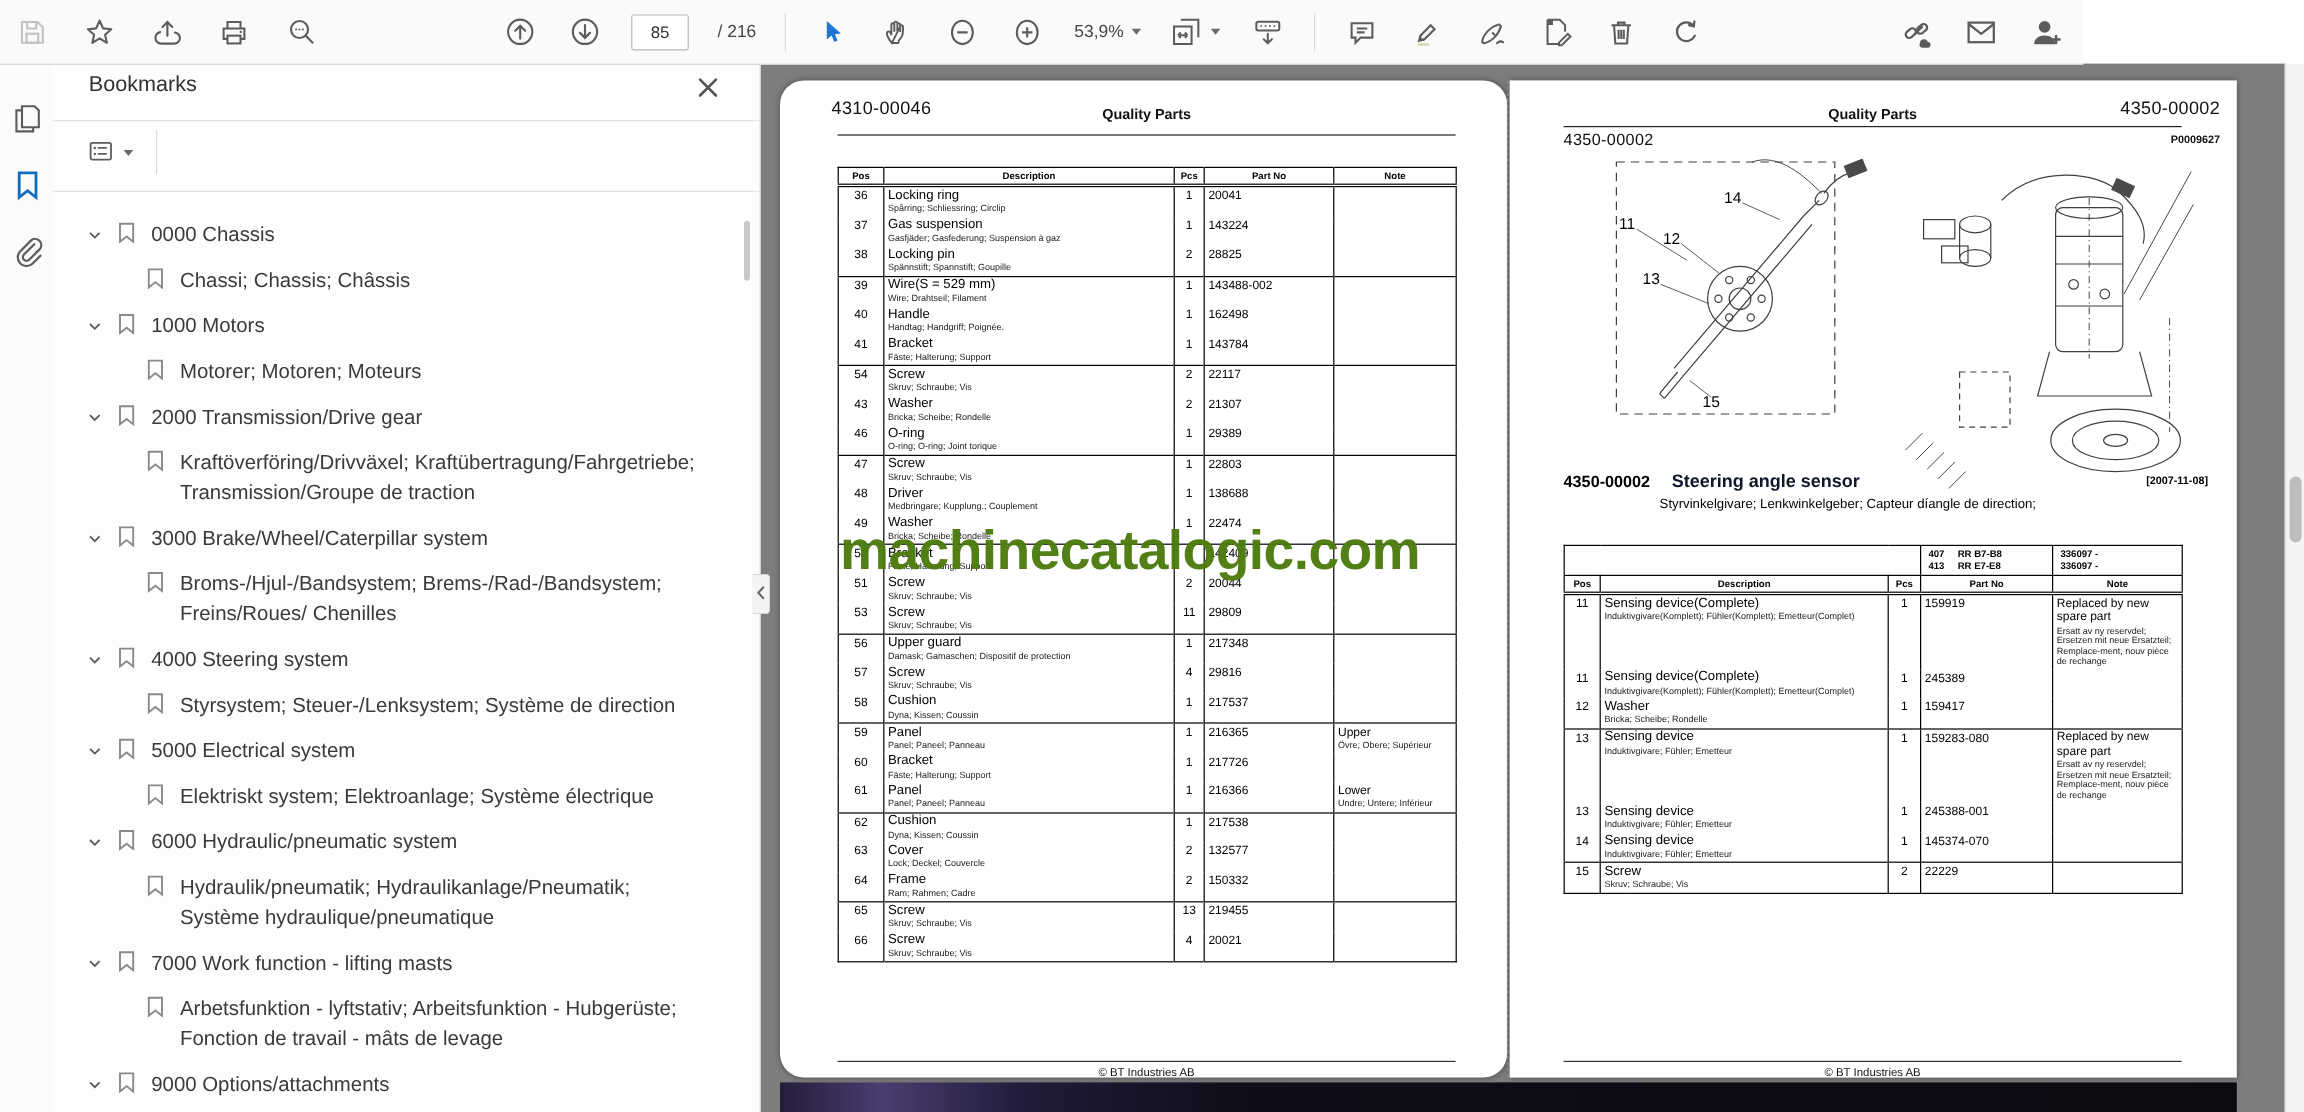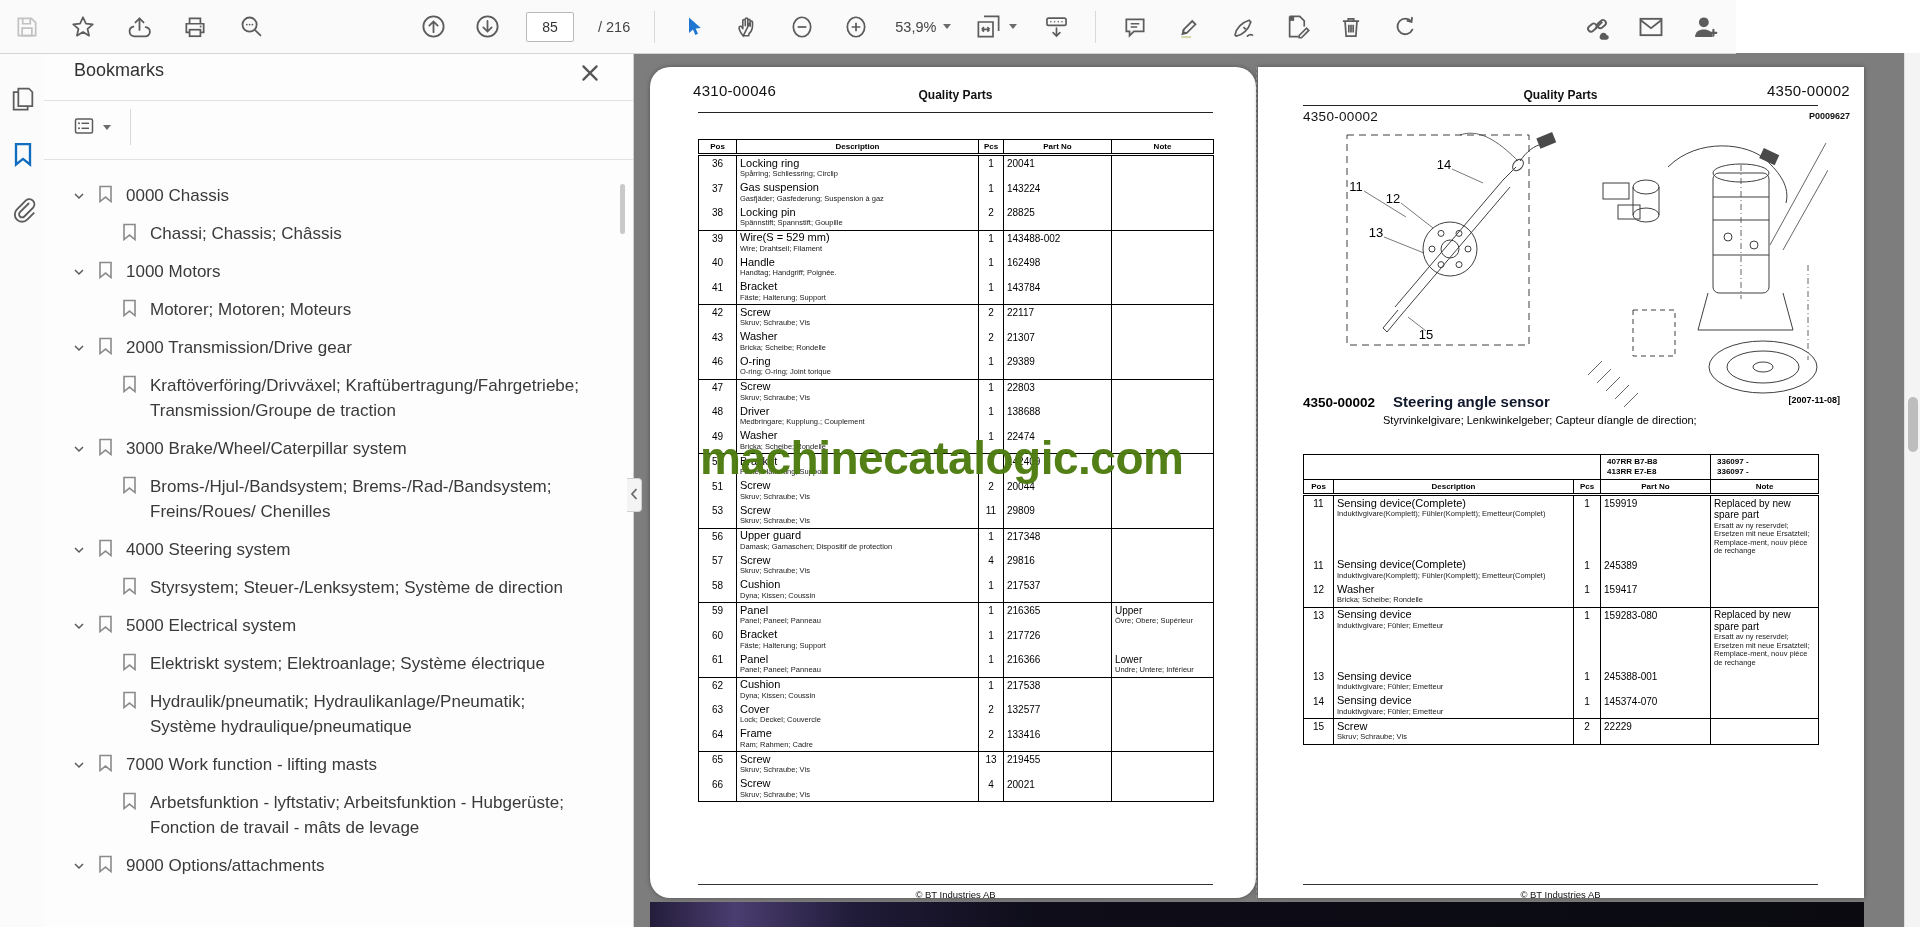--- a/index.html
+++ b/index.html
@@ -70,21 +70,21 @@
   .parts th:first-child,.parts td:first-child{border-left:none;}
   .parts tr.grp td{border-top:1.4px solid #000;}
   .parts .pos,.parts .pcs{font-size:10px;text-align:center;padding-top:2px;}
   .parts .pn{font-size:10px;padding-top:2px;}
   .parts .d{font-size:11px;line-height:11.5px;}
   .parts .s{font-size:7.5px;line-height:8.5px;margin-top:1px;color:#1a1a1a;}
   .parts .note .d{font-size:10px;}
   #ltable td{height:19px;}
   #rtable td{height:20px;}
   .pre td{font-size:8px;font-weight:bold;padding:2px 6px;border-bottom:1px solid #000;height:auto;}
-  .pre .preline{display:flex;gap:0;line-height:10px;}
+  .pre .preline{display:flex;gap:11px;line-height:10px;}
   .wm{position:absolute;left:50px;top:364px;font-size:46px;font-weight:bold;color:#4d7c0f;
       white-space:nowrap;letter-spacing:-.5px;z-index:5;opacity:.97;}
   .ftrule{position:absolute;left:48px;top:817px;width:515px;height:1px;background:#333;}
   .ftr{position:absolute;left:48px;top:822px;width:515px;text-align:center;font-size:9.5px;color:#111;}
   .rp-sub{position:absolute;font-size:9px;font-weight:bold;color:#111;}
   .secttl{position:absolute;left:45px;top:326px;display:flex;gap:18px;align-items:baseline;}
   .secttl .c{font-size:13.5px;font-weight:bold;color:#000;}
   .secttl .t{font-size:15px;font-weight:bold;color:#0f172a;}
   .sectsub{position:absolute;left:125px;top:347px;font-size:11px;color:#000;}
   .sectdate{position:absolute;right:24px;top:328px;font-size:9px;font-weight:bold;color:#000;}
@@ -423,20 +423,29 @@
               <path d="M2 1.5h11v15l-5.5-4.4L2 16.5z"></path>
             </svg></span>
           <span class="bm-label">5000 Electrical system</span>
         </div>
         <div class="bm-row bm-child">
           <span class="bm-ico"><svg width="15" height="18" viewBox="0 0 15 18" fill="none" stroke="#8a8a8a" stroke-width="1.6">
               <path d="M2 1.5h11v15l-5.5-4.4L2 16.5z"></path>
             </svg></span>
           <span class="bm-label">Elektriskt system; Elektroanlage; Système électrique</span>
         </div>
+        <div class="bm-row bm-parent">
+          <span class="chev"><svg width="14" height="14" viewBox="0 0 14 14" fill="none" stroke="#5a5a5a" stroke-width="1.5">
+              <path d="M3 5l4 4 4-4"></path>
+            </svg></span>
+          <span class="bm-ico"><svg width="15" height="18" viewBox="0 0 15 18" fill="none" stroke="#8a8a8a" stroke-width="1.6">
+              <path d="M2 1.5h11v15l-5.5-4.4L2 16.5z"></path>
+            </svg></span>
+          <span class="bm-label">6000 Hydraulic/pneumatic system</span>
+        </div>
         <div class="bm-row bm-child">
           <span class="bm-ico"><svg width="15" height="18" viewBox="0 0 15 18" fill="none" stroke="#8a8a8a" stroke-width="1.6">
               <path d="M2 1.5h11v15l-5.5-4.4L2 16.5z"></path>
             </svg></span>
           <span class="bm-label">Hydraulik/pneumatik; Hydraulikanlage/Pneumatik; Système hydraulique/pneumatique</span>
         </div>
         <div class="bm-row bm-parent">
           <span class="chev"><svg width="14" height="14" viewBox="0 0 14 14" fill="none" stroke="#5a5a5a" stroke-width="1.5">
               <path d="M3 5l4 4 4-4"></path>
             </svg></span>
@@ -547,21 +556,21 @@
               <td class="pos">41</td>
               <td class="desc">
                 <div class="d">Bracket</div>
                 <div class="s">Fäste; Halterung; Support</div>
               </td>
               <td class="pcs">1</td>
               <td class="pn">143784</td>
               <td class="note"></td>
             </tr>
             <tr class="grp ">
-              <td class="pos">42</td>
+              <td class="pos">54</td>
               <td class="desc">
                 <div class="d">Screw</div>
                 <div class="s">Skruv; Schraube; Vis</div>
               </td>
               <td class="pcs">2</td>
               <td class="pn">22117</td>
               <td class="note"></td>
             </tr>
             <tr class="">
               <td class="pos">43</td>
@@ -729,21 +738,21 @@
               <td class="pn">132577</td>
               <td class="note"></td>
             </tr>
             <tr class="">
               <td class="pos">64</td>
               <td class="desc">
                 <div class="d">Frame</div>
                 <div class="s">Ram; Rahmen; Cadre</div>
               </td>
               <td class="pcs">2</td>
-              <td class="pn">133416</td>
+              <td class="pn">150332</td>
               <td class="note"></td>
             </tr>
             <tr class="grp ">
               <td class="pos">65</td>
               <td class="desc">
                 <div class="d">Screw</div>
                 <div class="s">Skruv; Schraube; Vis</div>
               </td>
               <td class="pcs">13</td>
               <td class="pn">219455</td>

